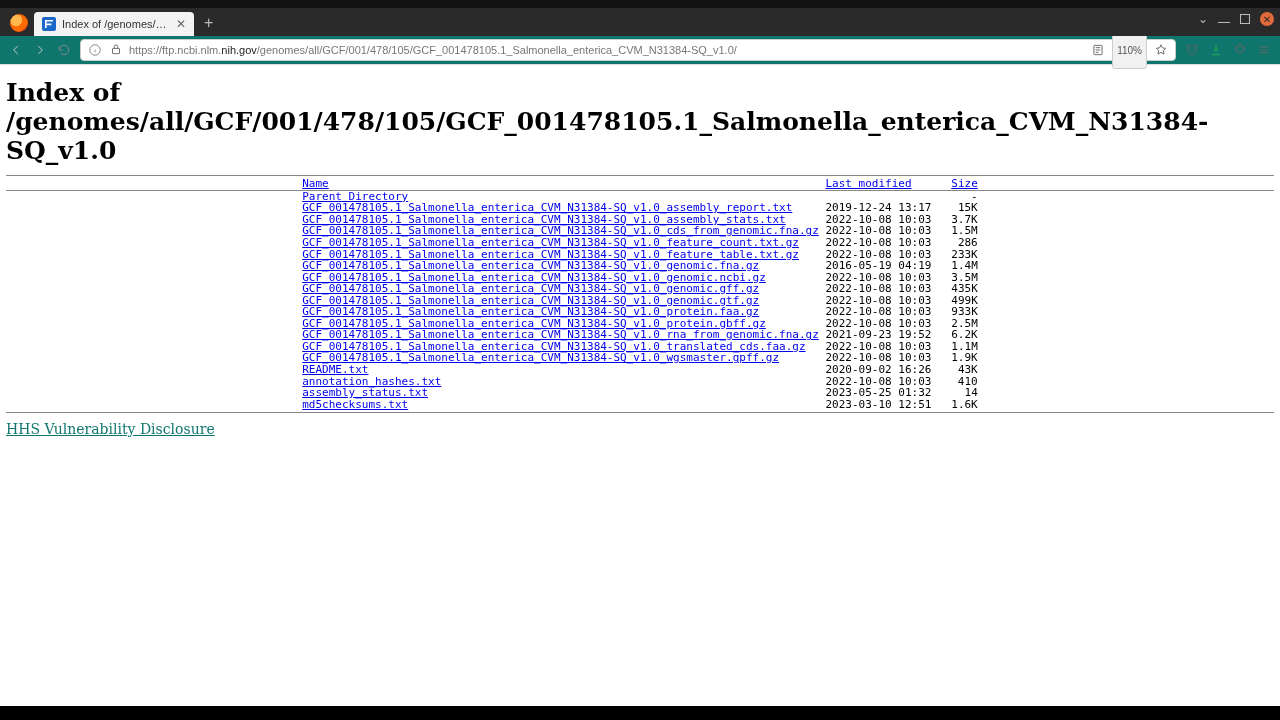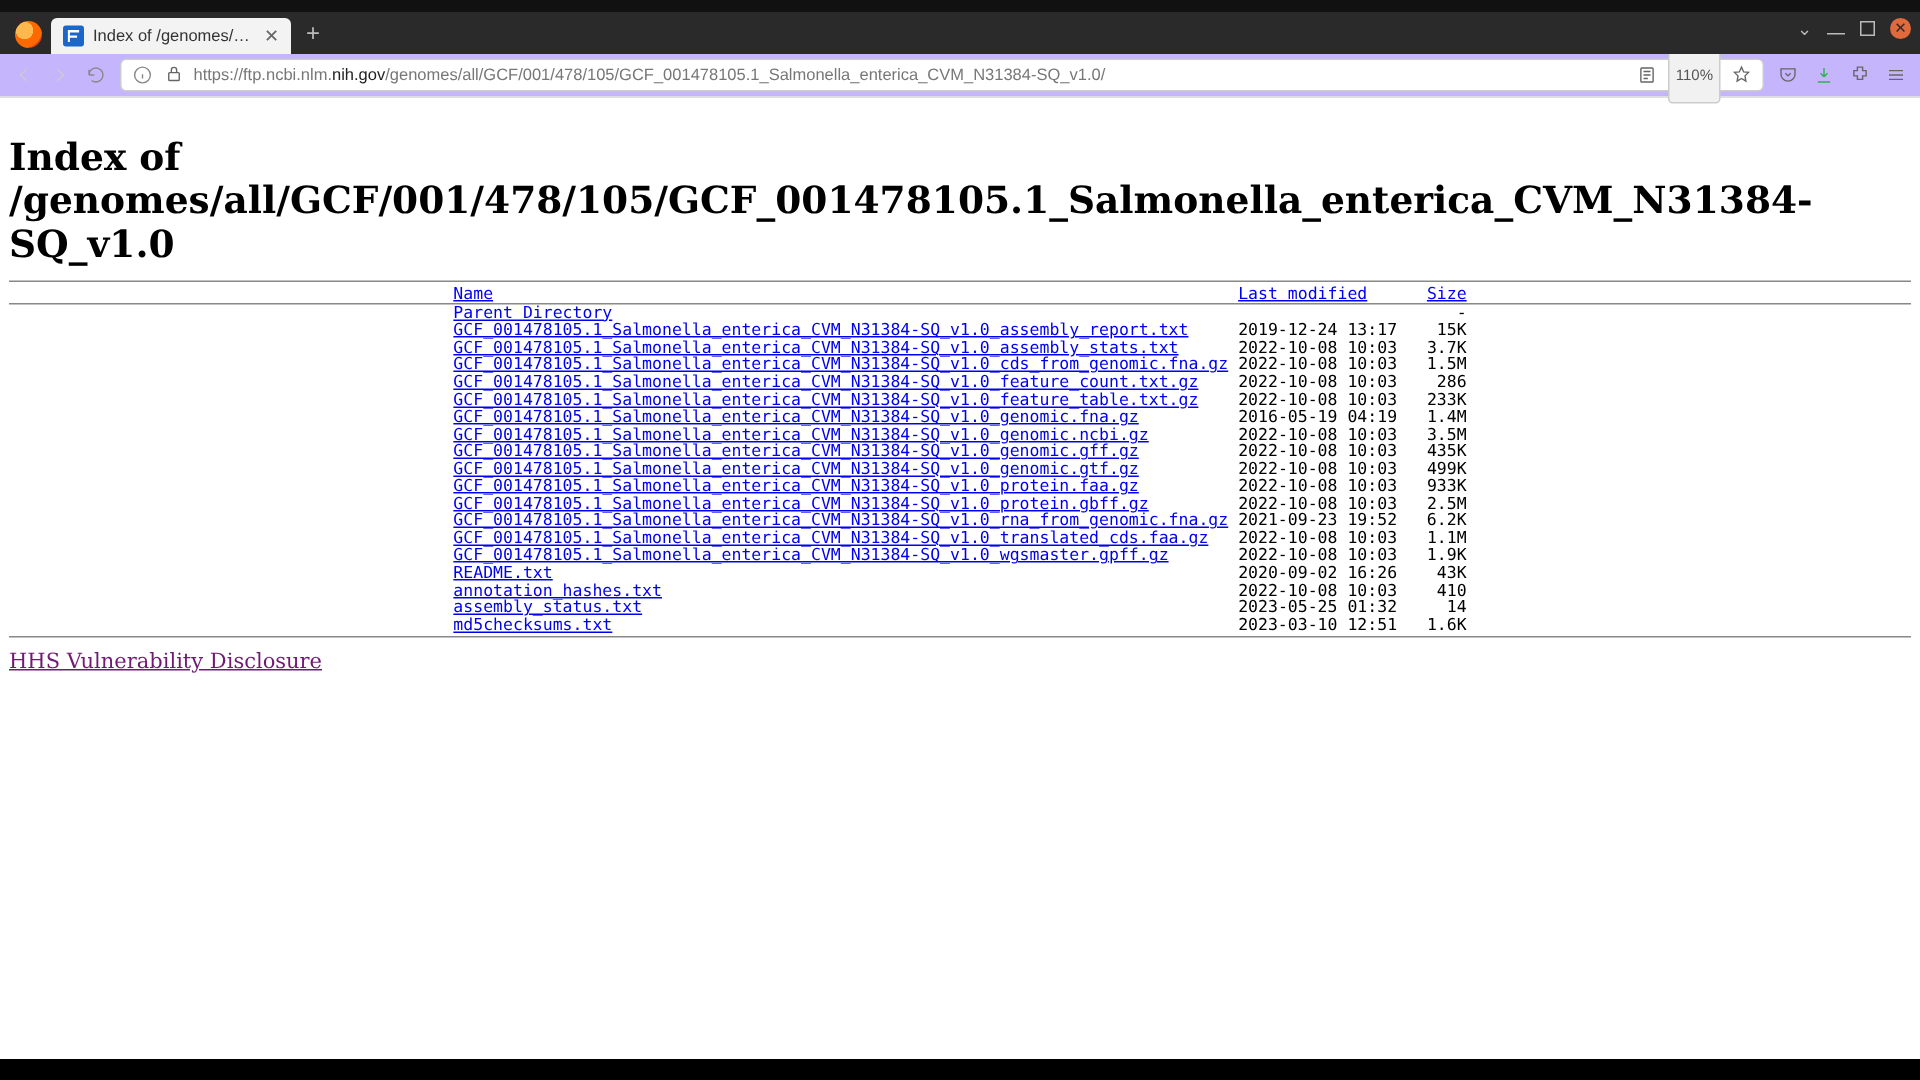--- a/index.html
+++ b/index.html
@@ -37,50 +37,50 @@
   .tab .close { font-size:12px; color:#666; }
   .newtab { color:#bbb; font-size:16px; padding:0 10px 4px; cursor:default; }
   .win-controls { position:absolute; right:6px; top:4px; display:flex; gap:10px; align-items:center; }
   .win-controls .chev { color:#bbb; font-size:12px; }
   .win-controls .min { width:12px; border-top:1px solid #bbb; margin-top:6px; }
   .win-controls .max { width:10px; height:10px; border:1px solid #bbb; }
   .win-controls .closewin { width:14px; height:14px; border-radius:50%; background:#e06a3b; color:#2b2a2a; font-size:10px; display:flex; align-items:center; justify-content:center; }
 
   
   .toolbar {
-    height:29px; background:#c4b5fd; border-bottom:1px solid #ddd;
+    height:29px; background:#0f766e; border-bottom:1px solid #ddd;
     display:flex; align-items:center; padding:0 8px; gap:8px;
   }
   .nav-ico { width:16px; height:16px; display:flex; align-items:center; justify-content:center; color:#888; }
   .nav-ico.disabled { color:#ccc; }
   .urlbar {
     flex:1; height:22px; border:1px solid #ccc; border-radius:4px;
     background:#fff; display:flex; align-items:center; padding:0 6px; gap:6px;
     font-size:11px; color:#777;
   }
   .urlbar .lock { color:#666; }
   .urlbar .url { flex:1; white-space:nowrap; overflow:hidden; }
   .urlbar .url .dark { color:#222; }
   .zoom-badge { font-size:10px; border:1px solid #ccc; border-radius:3px; padding:12px 4px; color:#555; background:#f1f1f1;}
   .tb-ico { width:16px; height:16px; color:#666; display:flex; align-items:center; justify-content:center; }
 
   
   .page { flex:1; overflow:auto; padding:4px 6px 12px; }
   h1.idx {
     font-family: "DejaVu Serif","Times New Roman",serif;
-    font-weight:bold; font-size:25px; margin:22px 0 10px;
+    font-weight:bold; font-size:25px; margin:10px 0 10px;
     line-height:1.15;
   }
   hr.thin { border:none; border-top:1px solid #888; margin:2px 0; }
   pre.listing {
     font-family: "DejaVu Sans Mono","Courier New",monospace;
     font-size:11px; line-height:1.05; margin:0; white-space:pre;text-align:center;
   }
   pre.listing a { color:#0000ee; text-decoration:underline; }
-  .footer-link { font-family:"DejaVu Serif",serif; font-size:14px; color:#701a75; text-decoration:underline; margin-top:6px; display:inline-block;}
+  .footer-link { font-family:"DejaVu Serif",serif; font-size:14px; color:#0f766e; text-decoration:underline; margin-top:6px; display:inline-block;}
 
   
   .os-bottom { height:14px; background:#000; }
 
   svg { width:14px; height:14px; stroke:currentColor; fill:none; stroke-width:1.6; }
 </style>
 </head>
 <body>
 
 <div class="os-bar"></div>

